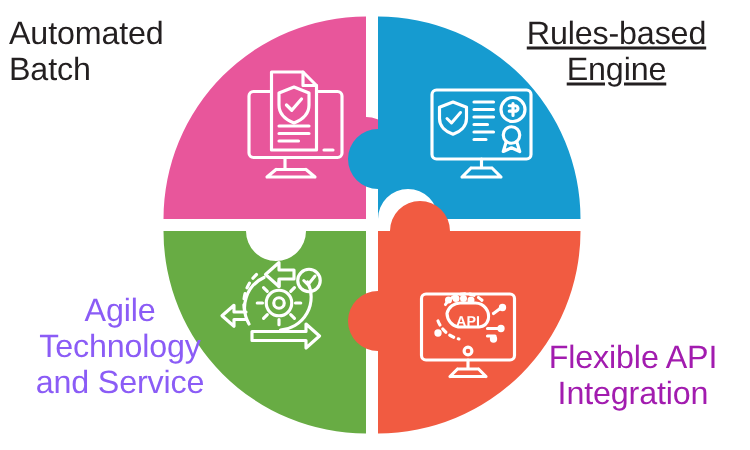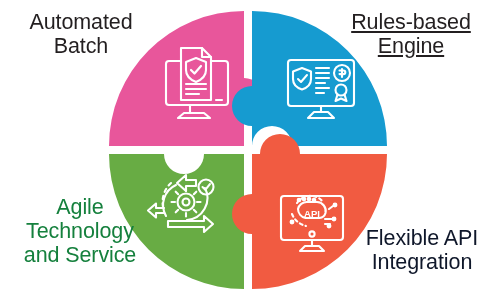--- a/index.html
+++ b/index.html
@@ -15,21 +15,21 @@
 
   .label{
     position:absolute;
     color:#231f20;
     font-size:21.5px;
     line-height:1.12;
     letter-spacing:-0.1px;
     font-weight:400;
     white-space:pre-line;
   }
-  #label-tl{ left:6px;  top:10px;  width:150px; text-align:center;}
+  #label-tl{ left:6px;  top:10px;  width:150px; text-align:left;}
   #label-tr{ left:326px;top:10px;  width:170px; text-align:center;text-decoration:underline;}
   #label-bl{ left:2px;  top:195px; width:156px; text-align:center;}
   #label-br{ left:344px;top:226px; width:156px; text-align:center;}
 </style>
 </head>
 <body style="background: rgb(255, 255, 255);">
 
 <div id="stage">
 
   <svg id="puzzle" viewBox="0 0 500 300">
@@ -166,19 +166,19 @@
       <circle cx="335" cy="205" r="1.4" fill="#ffffff"></circle>
     </g>
   </svg>
 
   <div class="label" id="label-tl" style="color: rgb(35, 31, 32);">Automated
 Batch</div>
 
   <div class="label" id="label-tr" style="color: rgb(35, 31, 32);">Rules-based
 Engine</div>
 
-  <div class="label" id="label-bl" style="color: #15803d;">Agile
+  <div class="label" id="label-bl" style="color: #8b5cf6;">Agile
 Technology
 and Service</div>
 
-  <div class="label" id="label-br" style="color: #0f172a;">Flexible API
+  <div class="label" id="label-br" style="color: #a21caf;">Flexible API
 Integration</div>
 </div>
 
 </body></html>

